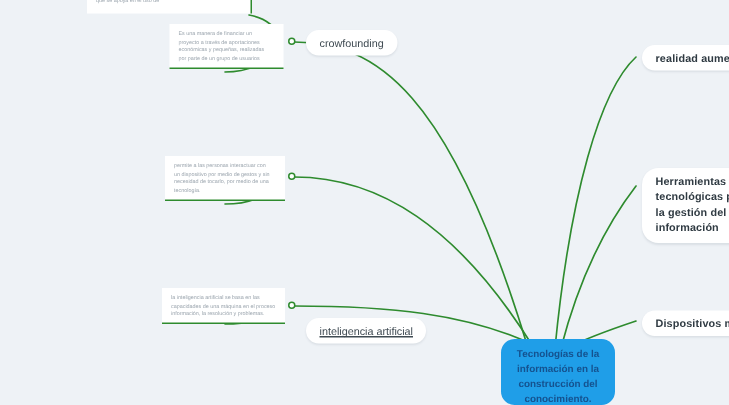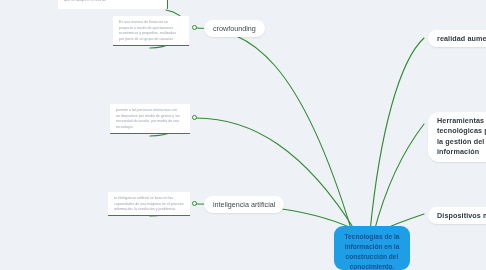--- a/index.html
+++ b/index.html
@@ -85,21 +85,21 @@
     </g>
   </svg>
 
   <div class="central" style="left:334px;top:226px;width:76px;height:44px;">Tecnologías de la información en la construcción del conocimiento.</div>
 
   <div class="dot" style="left:192px;top:25px;"></div>
   <div class="dot" style="left:192px;top:115px;"></div>
   <div class="dot" style="left:192px;top:201px;"></div>
 
   <div class="pill" style="left:204px;top:20px;">crowfounding</div>
-  <div class="pill" style="left:204px;top:196px;">inteligencia artificial</div>
+  <div class="pill" style="left:204px;top:212px;text-decoration:underline;">inteligencia artificial</div>
 
   <div class="pill bold" style="left:428px;top:30px;">realidad aumentada</div>
   <div class="pill bold two" style="left:428px;top:112px;width:84px;">Herramientas tecnológicas para la gestión del información</div>
   <div class="pill bold" style="left:428px;top:207px;">Dispositivos móviles</div>
 
   <div class="note edge-right" style="left:58px;top:-6px;width:110px;height:15px;">
     <span class="ln">que se apoya en el uso de</span>
   </div>
 
   <div class="note edge-bottom" style="left:113px;top:16px;width:76px;height:30px;">

